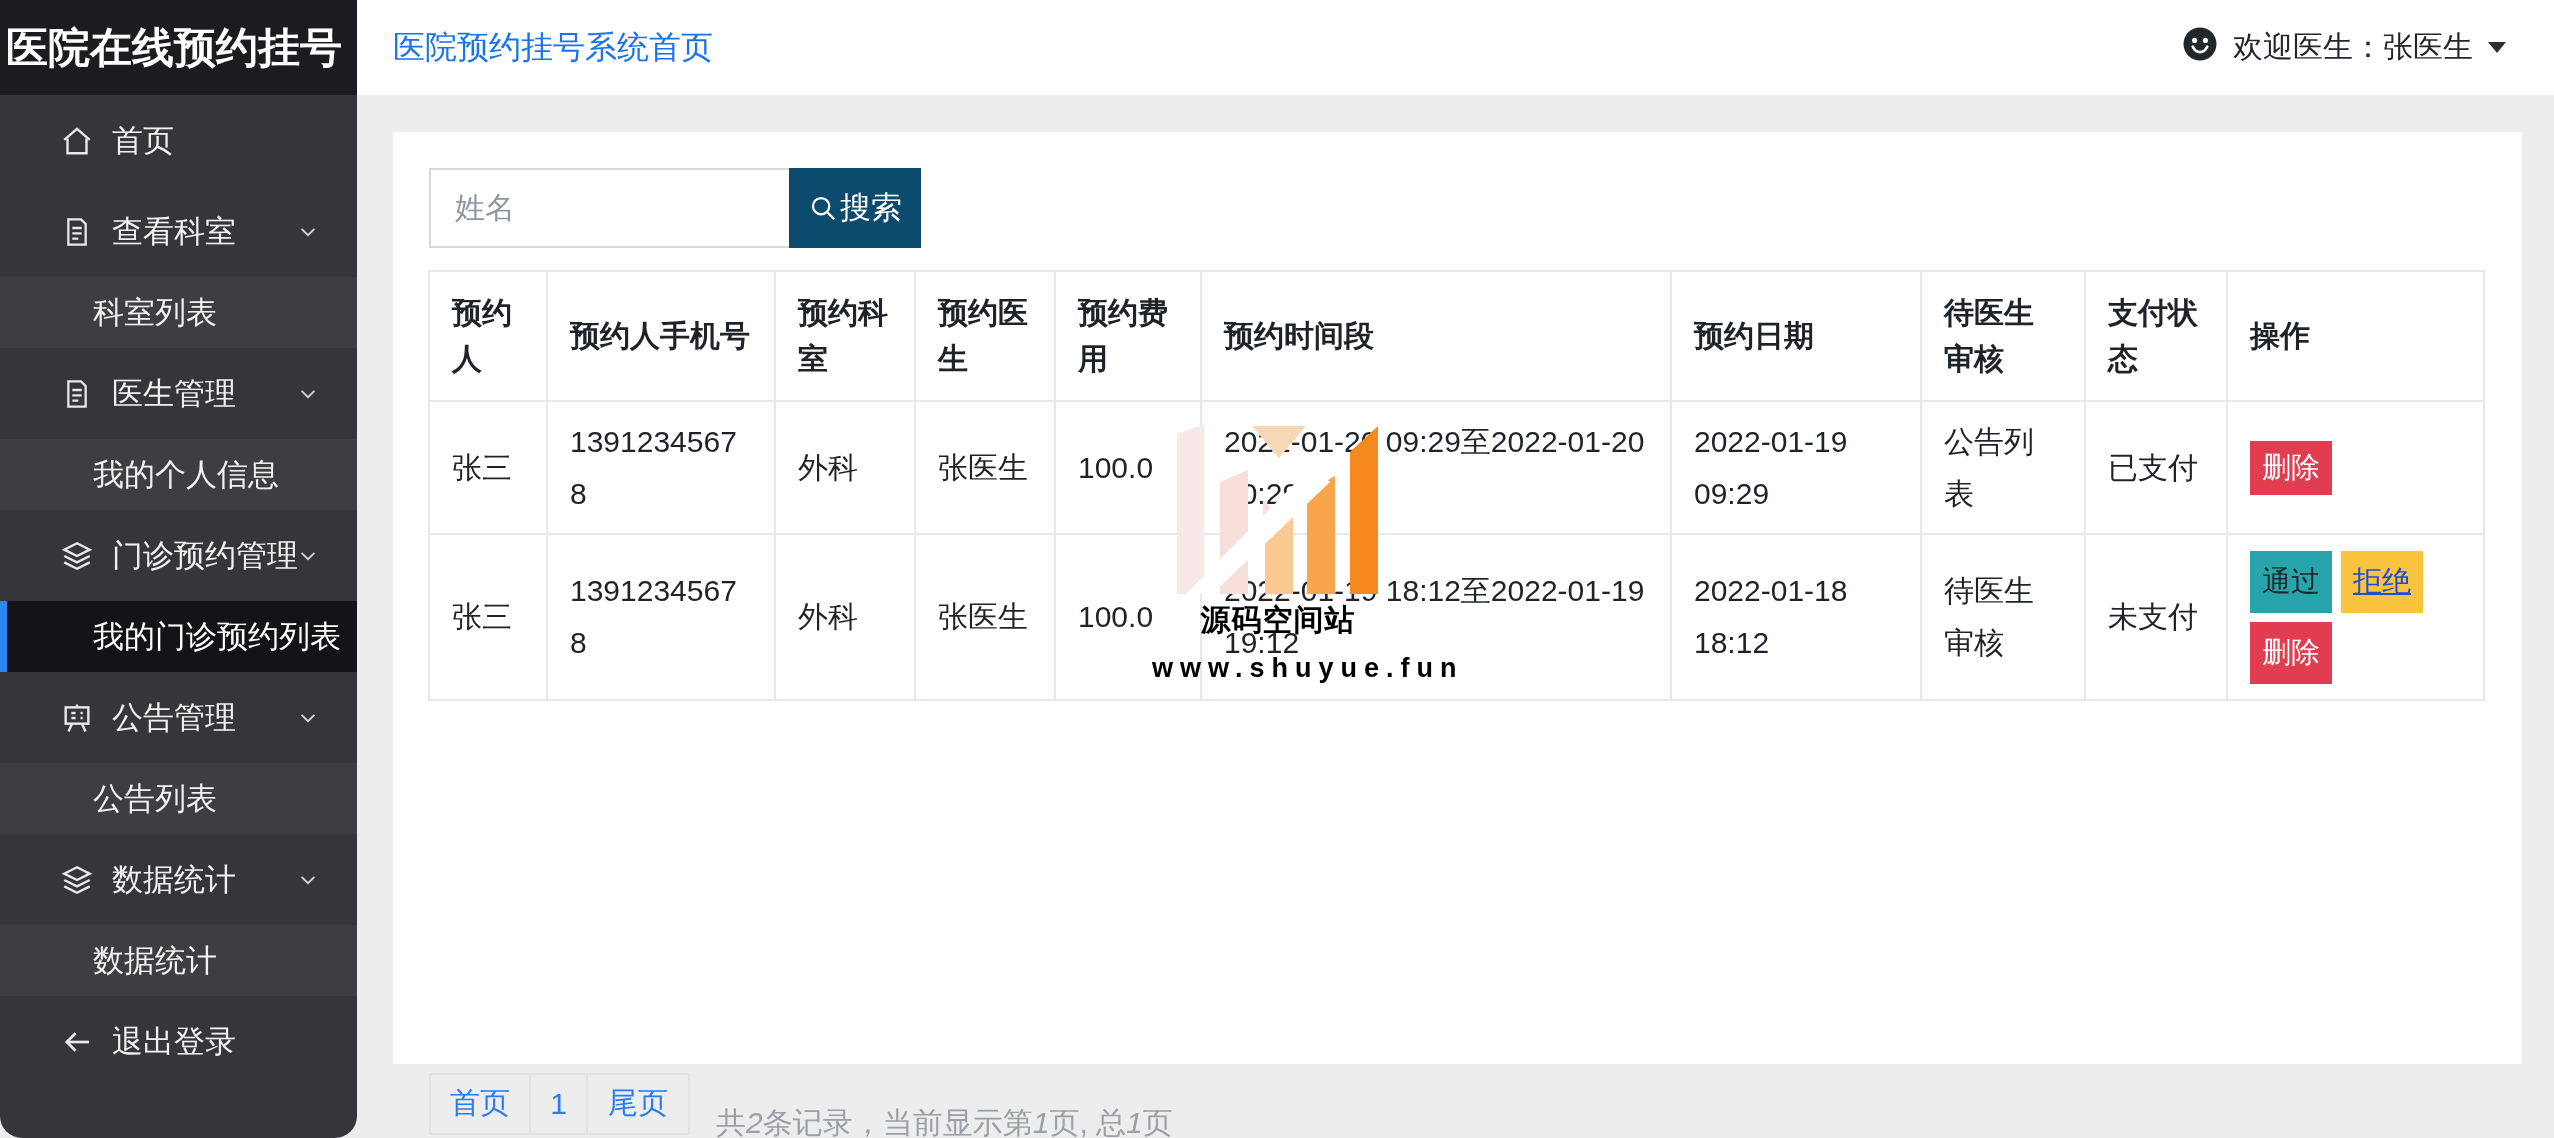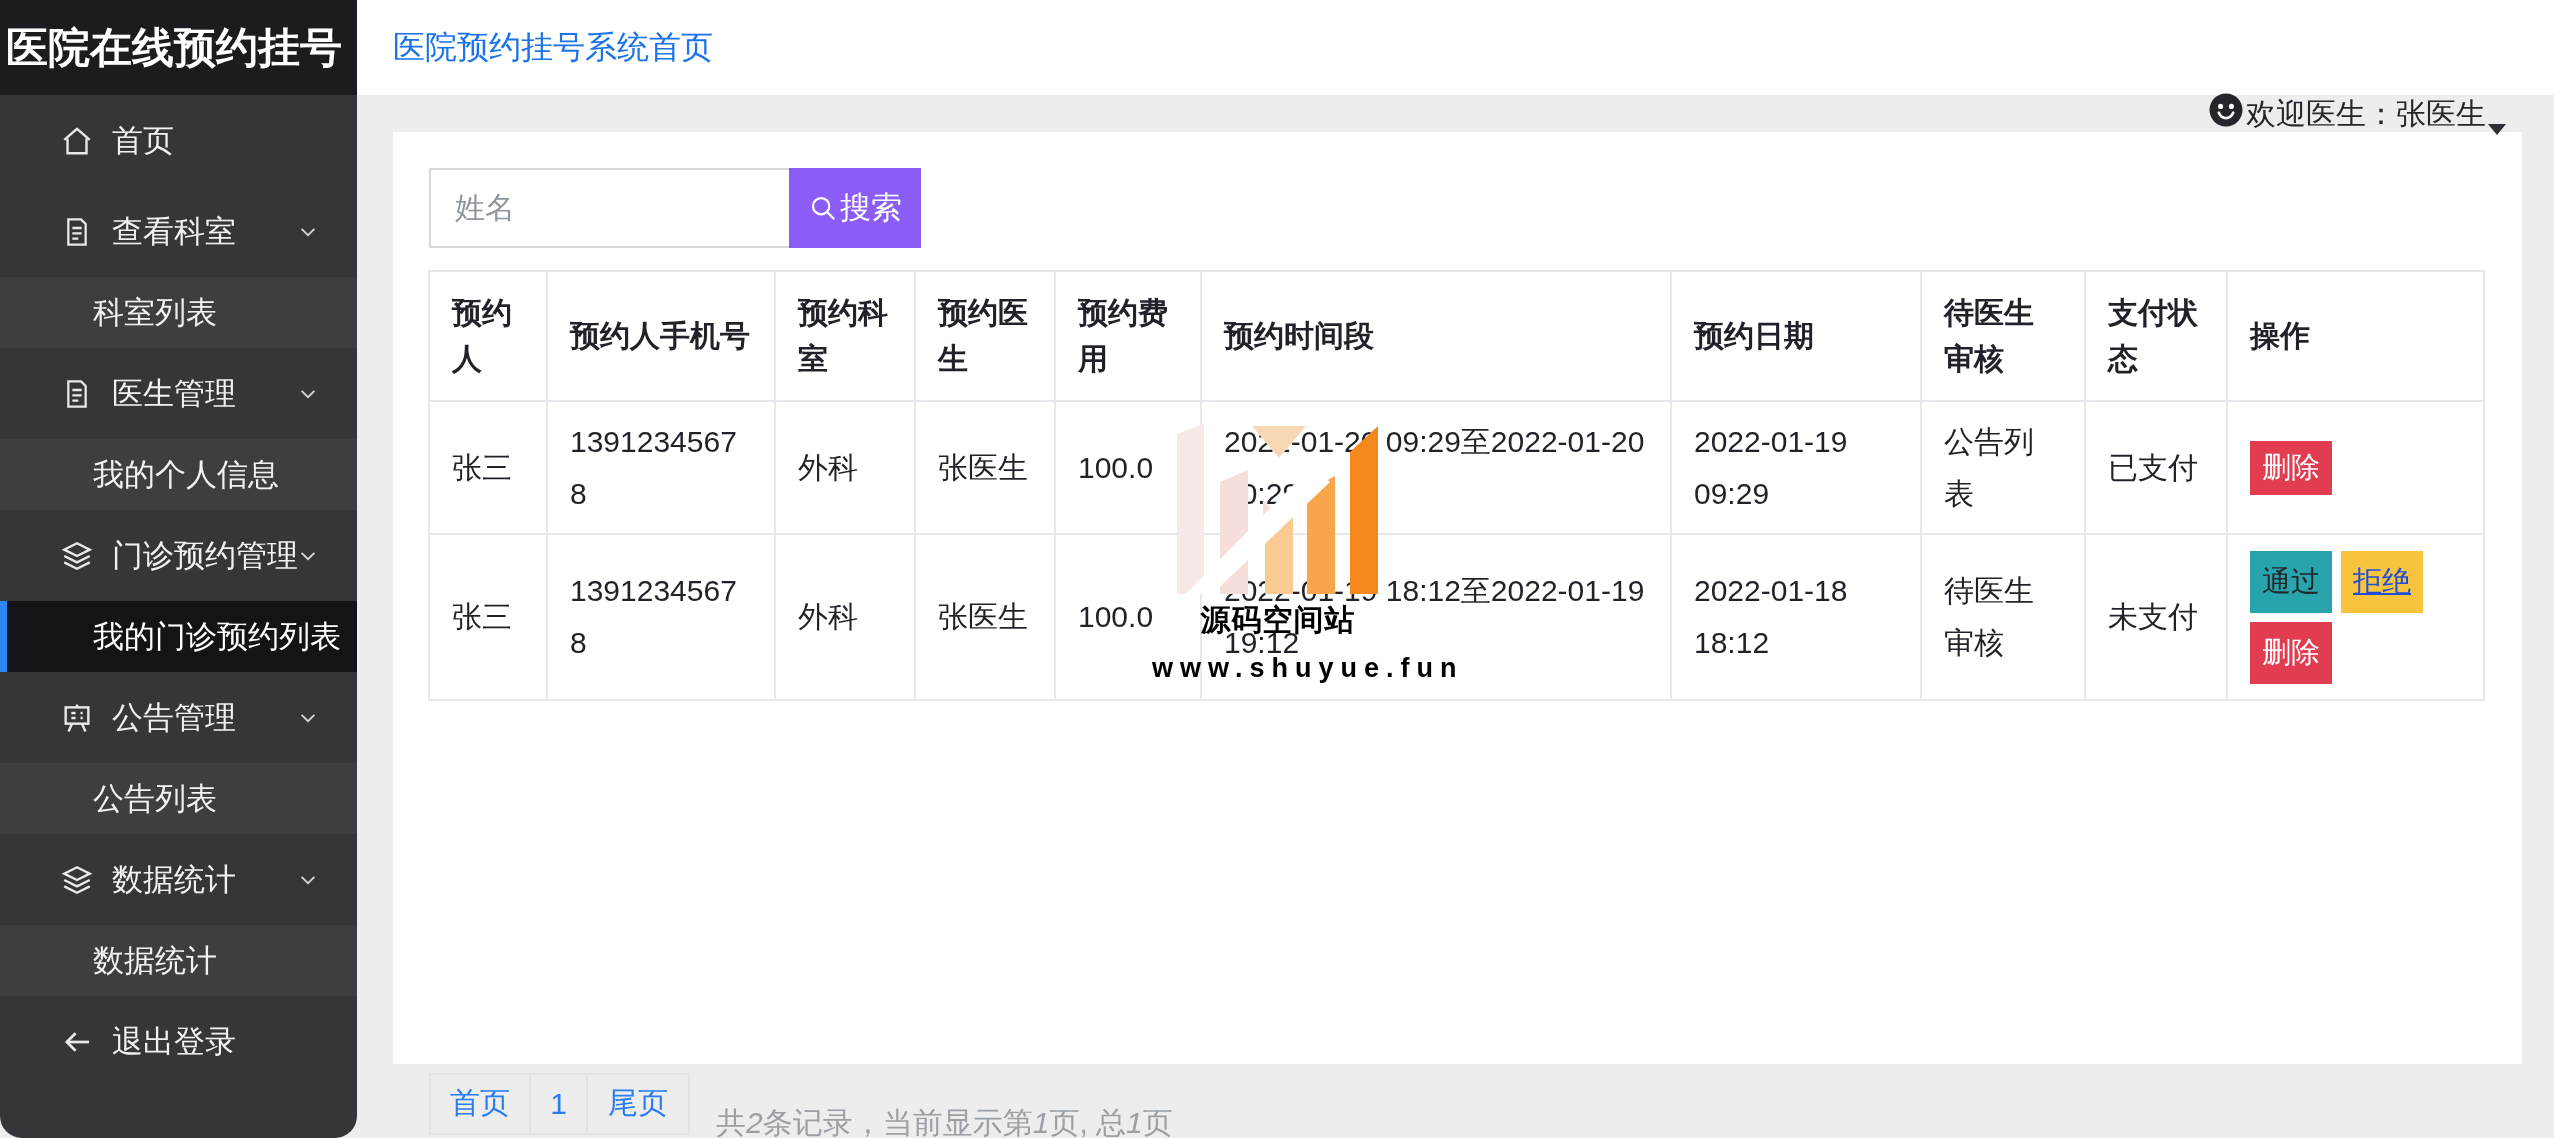--- a/index.html
+++ b/index.html
@@ -17,31 +17,31 @@
     font-size:31px;padding-left:60px;cursor:pointer;box-sizing:border-box;}
   .mi .ic{width:34px;height:34px;margin-right:18px;flex:0 0 auto;display:flex;align-items:center;justify-content:center;}
   .mi .chev{position:absolute;right:38px;top:50%;margin-top:-11px;width:22px;height:22px;}
   .mi.sub{height:71px;background:#3d3e42;padding-left:93px;}
   .mi.sub.active{background:#131417;border-left:7px solid #2e86f2;padding-left:86px;color:#ffffff;}
   .ic svg, .chev svg{display:block;}
   
   .topbar{position:absolute;left:357px;top:0;right:0;height:95px;background:#ffffff;z-index:3;}
   .crumb{position:absolute;left:36px;top:0;height:95px;display:flex;align-items:center;
     color:#1a73e8;font-size:32px;cursor:pointer;text-decoration:none;}
-  .user{position:absolute;right:48px;top:0;height:95px;display:flex;align-items:flex-end;gap:2px;
-    font-size:30px;color:#23262b;cursor:pointer;margin-top:40px;}
+  .user{position:absolute;right:48px;top:0;height:95px;display:flex;align-items:center;gap:15px;
+    font-size:30px;color:#23262b;cursor:pointer;}
   .caret{width:0;height:0;border-left:9px solid transparent;border-right:9px solid transparent;
     border-top:11px solid #2b2f36;}
   
   .card{position:absolute;left:393px;top:132px;width:2129px;height:932px;background:#ffffff;z-index:2;}
   .searchbar{position:absolute;left:36px;top:36px;display:flex;}
   .name-input{width:360px;height:80px;box-sizing:border-box;border:2px solid #d9d9d9;border-right:none;
     font-size:30px;padding:0 24px;color:#333;outline:none;font-family:inherit;}
   .name-input::placeholder{color:#8f959e;}
-  .search-btn{width:132px;height:80px;background:#8b5cf6;color:#ffffff;font-size:31px;border:none;
+  .search-btn{width:132px;height:80px;background:#0c4a6e;color:#ffffff;font-size:31px;border:none;
     display:flex;align-items:center;justify-content:center;cursor:pointer;font-family:inherit;}
   
   table.grid{position:absolute;left:35px;top:138px;width:2055px;border-collapse:collapse;table-layout:fixed;}
   .grid th,.grid td{border:2px solid #e5e8ec;padding:0 22px;text-align:left;vertical-align:middle;
     overflow-wrap:break-word;word-break:break-word;}
   .grid th{font-size:30px;font-weight:bold;color:#1f2329;height:128px;line-height:46px;}
   .grid td{font-size:30px;color:#1f2329;line-height:52px;}
   .grid tr.r1 td{height:131px;}
   .grid tr.r2 td{height:164px;}
   .status-green{color:#12a013;}

